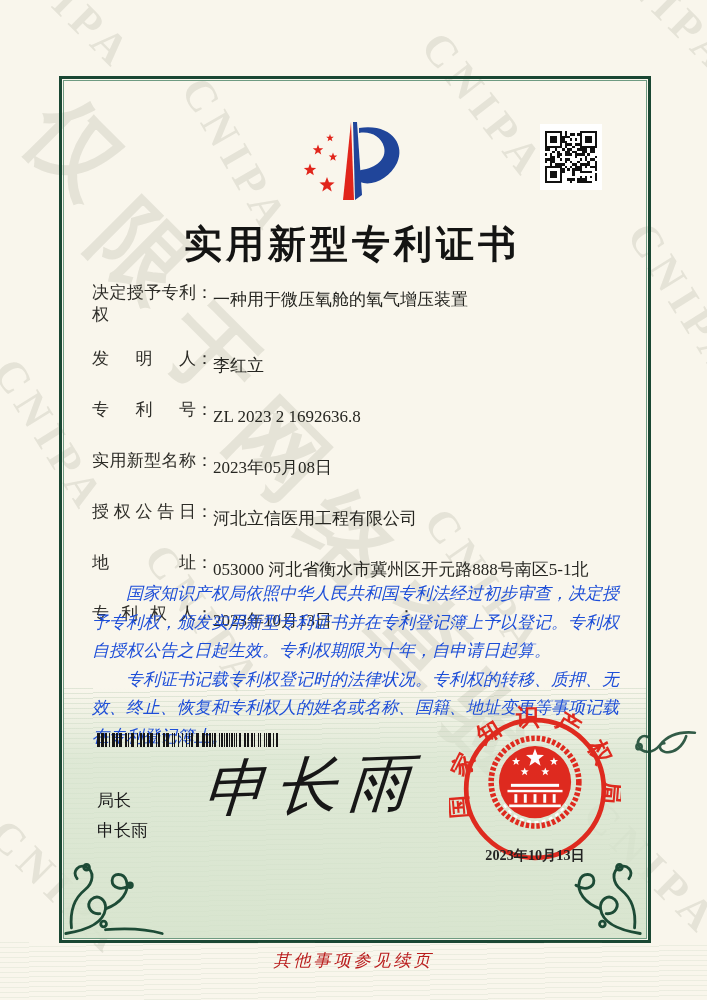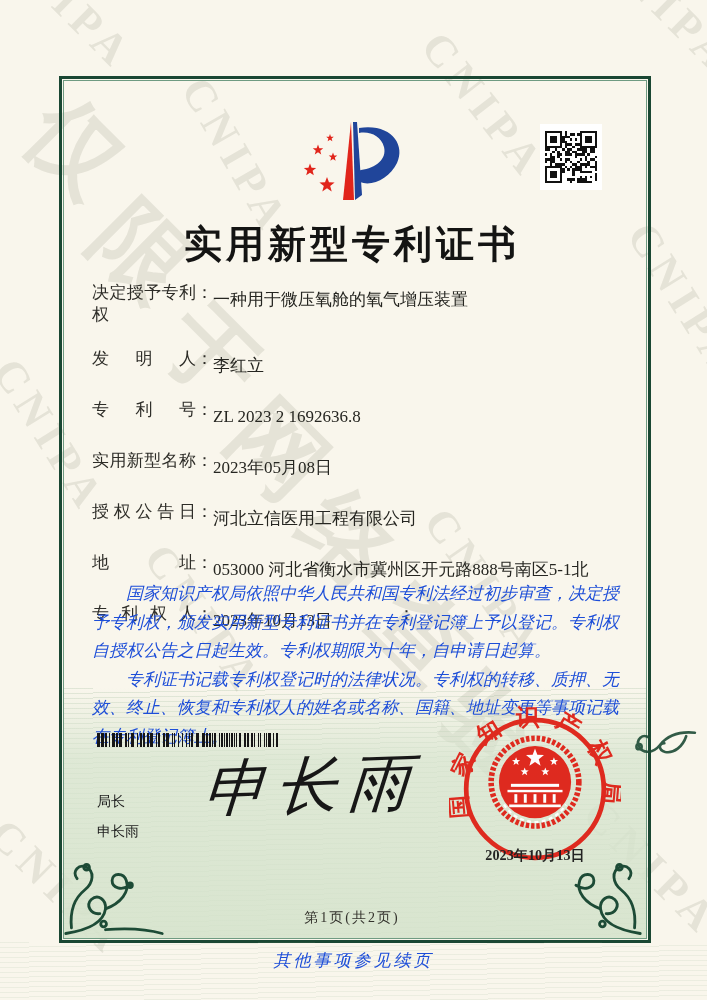--- a/index.html
+++ b/index.html
@@ -64,29 +64,29 @@
   .grant-group{margin-left:66px;display:flex;}
   
   .legal{position:absolute;left:92px;top:580px;width:528px;font-size:17px;line-height:28.5px;
          font-style:italic;color:#1d4ed8;}
   .legal p{margin:0;text-indent:2em;}
   
   .barcode{position:absolute;left:97px;top:733px;width:184px;height:14px;font-size:0;}
   .barcode i{display:inline-block;height:100%;background:#161616;}
   .barcode s{display:inline-block;height:100%;}
   .officer{position:absolute;left:97px;top:786px;font-family:"Liberation Sans","DejaVu Sans",sans-serif;
-           font-size:14px;color:#1c1c1c;line-height:30px;}
+           font-size:17px;color:#1c1c1c;line-height:30px;}
   .signature{position:absolute;left:204px;top:744px;font-size:62px;color:#171717;
              font-style:italic;font-weight:500;letter-spacing:10px;white-space:nowrap;
              transform:rotate(-2deg) skewX(-6deg);}
   .seal{position:absolute;left:449px;top:703px;width:172px;height:172px;opacity:.96;}
   .page-num{position:absolute;left:59px;top:909px;width:586px;text-align:center;
             font-size:14px;letter-spacing:2px;color:#33322c;}
   .note{position:absolute;left:0;top:949px;width:707px;text-align:center;font-size:17px;
-        font-style:italic;letter-spacing:3px;color:#1d4ed8;}
+        font-style:italic;letter-spacing:3px;color:#b91c1c;}
 </style>
 </head>
 <body>
 
 <div class="page">
 
   <div>
     <div class="wm wm-0 w-word">CNIPA</div>
     <div class="wm wm-1 w-char">仅</div>
     <div class="wm wm-2 w-char">限</div>
@@ -470,16 +470,15 @@
       <rect x="87" y="106" width="3.4" height="10" fill="#fff"></rect>
       <rect x="98.3" y="106" width="3.4" height="10" fill="#fff"></rect>
       <rect x="109.6" y="106" width="3.4" height="10" fill="#fff"></rect>
       <rect x="120.6" y="106" width="3.4" height="10" fill="#fff"></rect>
       <rect x="70" y="118" width="60" height="3.2" fill="#fff"></rect>
       <path d="M 64,118 A 42,42 0 0 0 136,118" fill="none" stroke="#fff" stroke-width="2.6" stroke-dasharray="4.5 4"></path>
     </g>
     <text x="100" y="183" text-anchor="middle" font-size="16.5" font-weight="bold" fill="#1c1c1c" font-family="Liberation Serif, DejaVu Serif, serif">2023年10月13日</text>
   </svg>
 
-  <div class="page-num">第1页(共2页)</div>
   <div class="note">其他事项参见续页</div>
 
 </div>
 
 </body></html>

